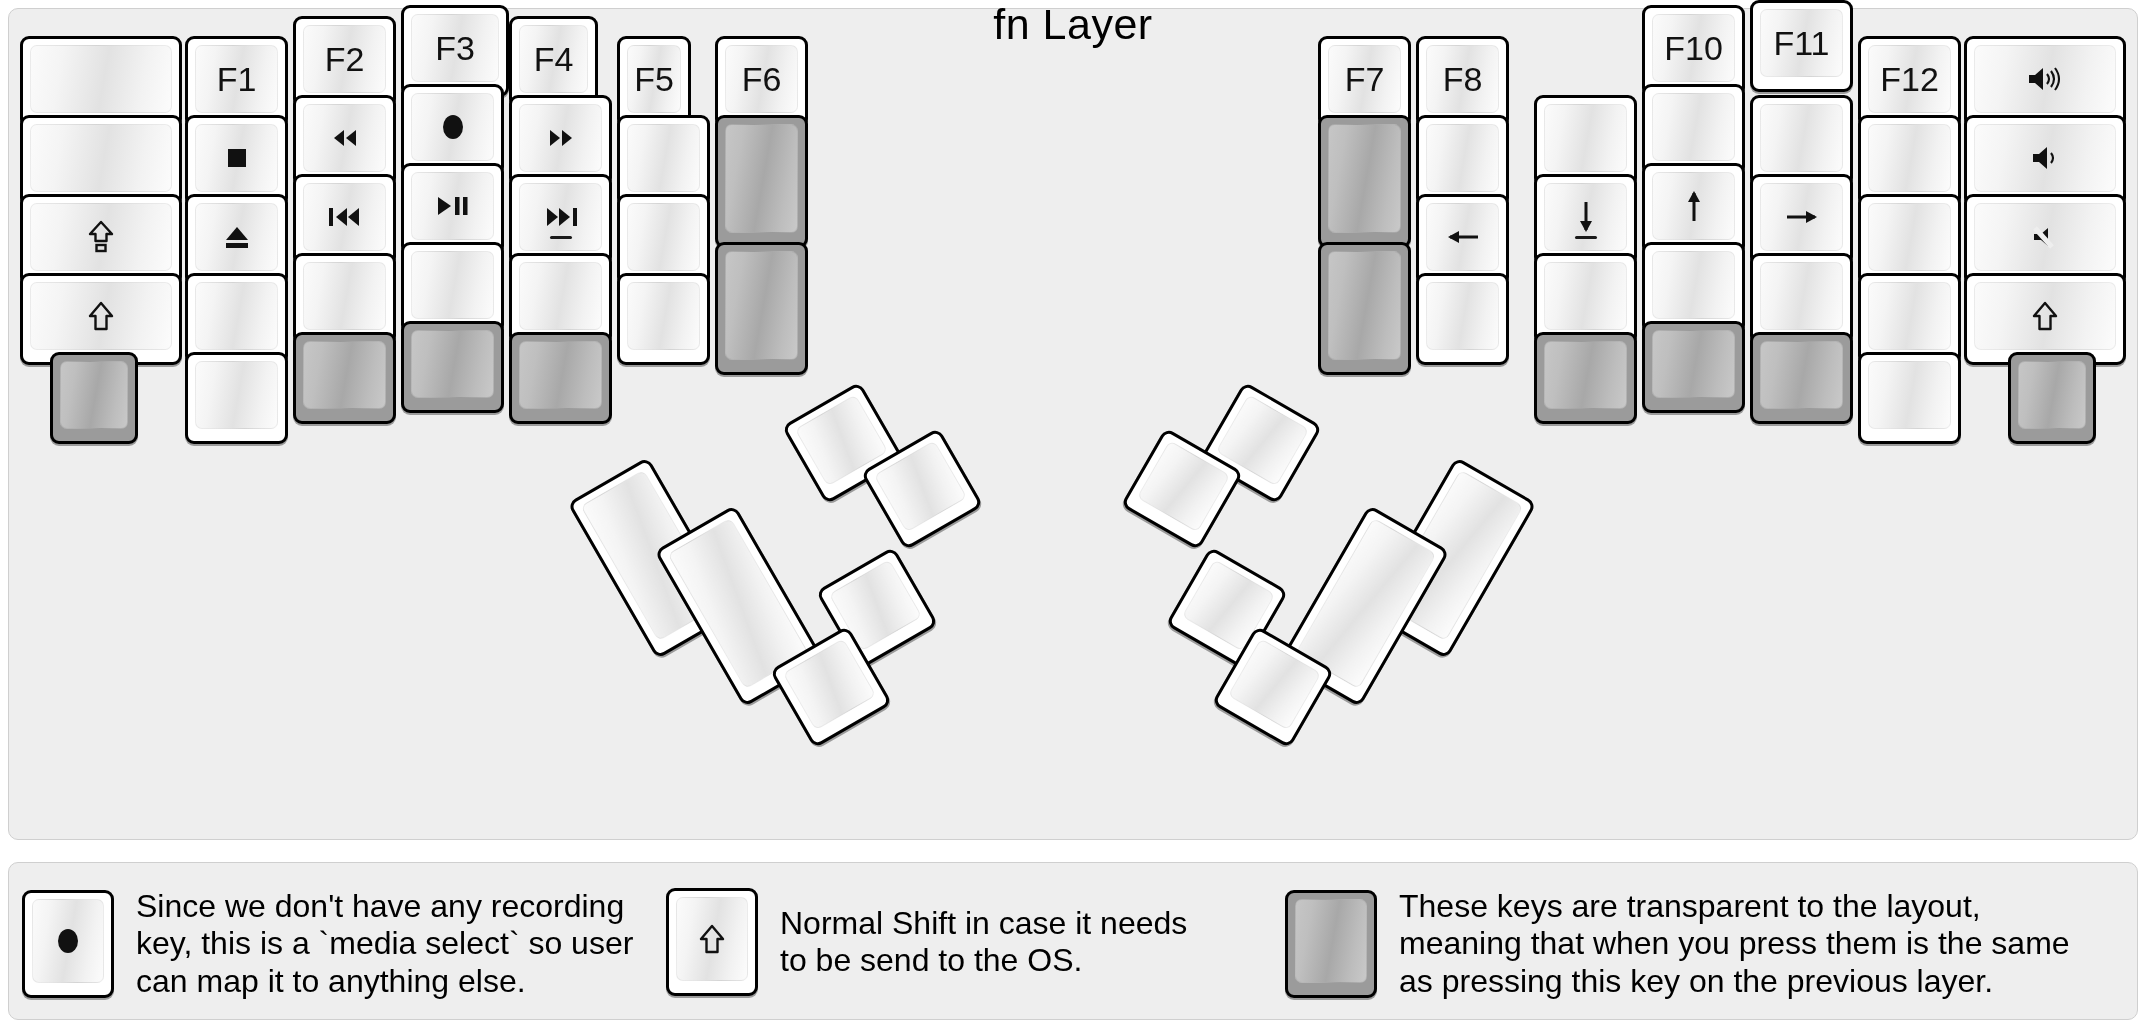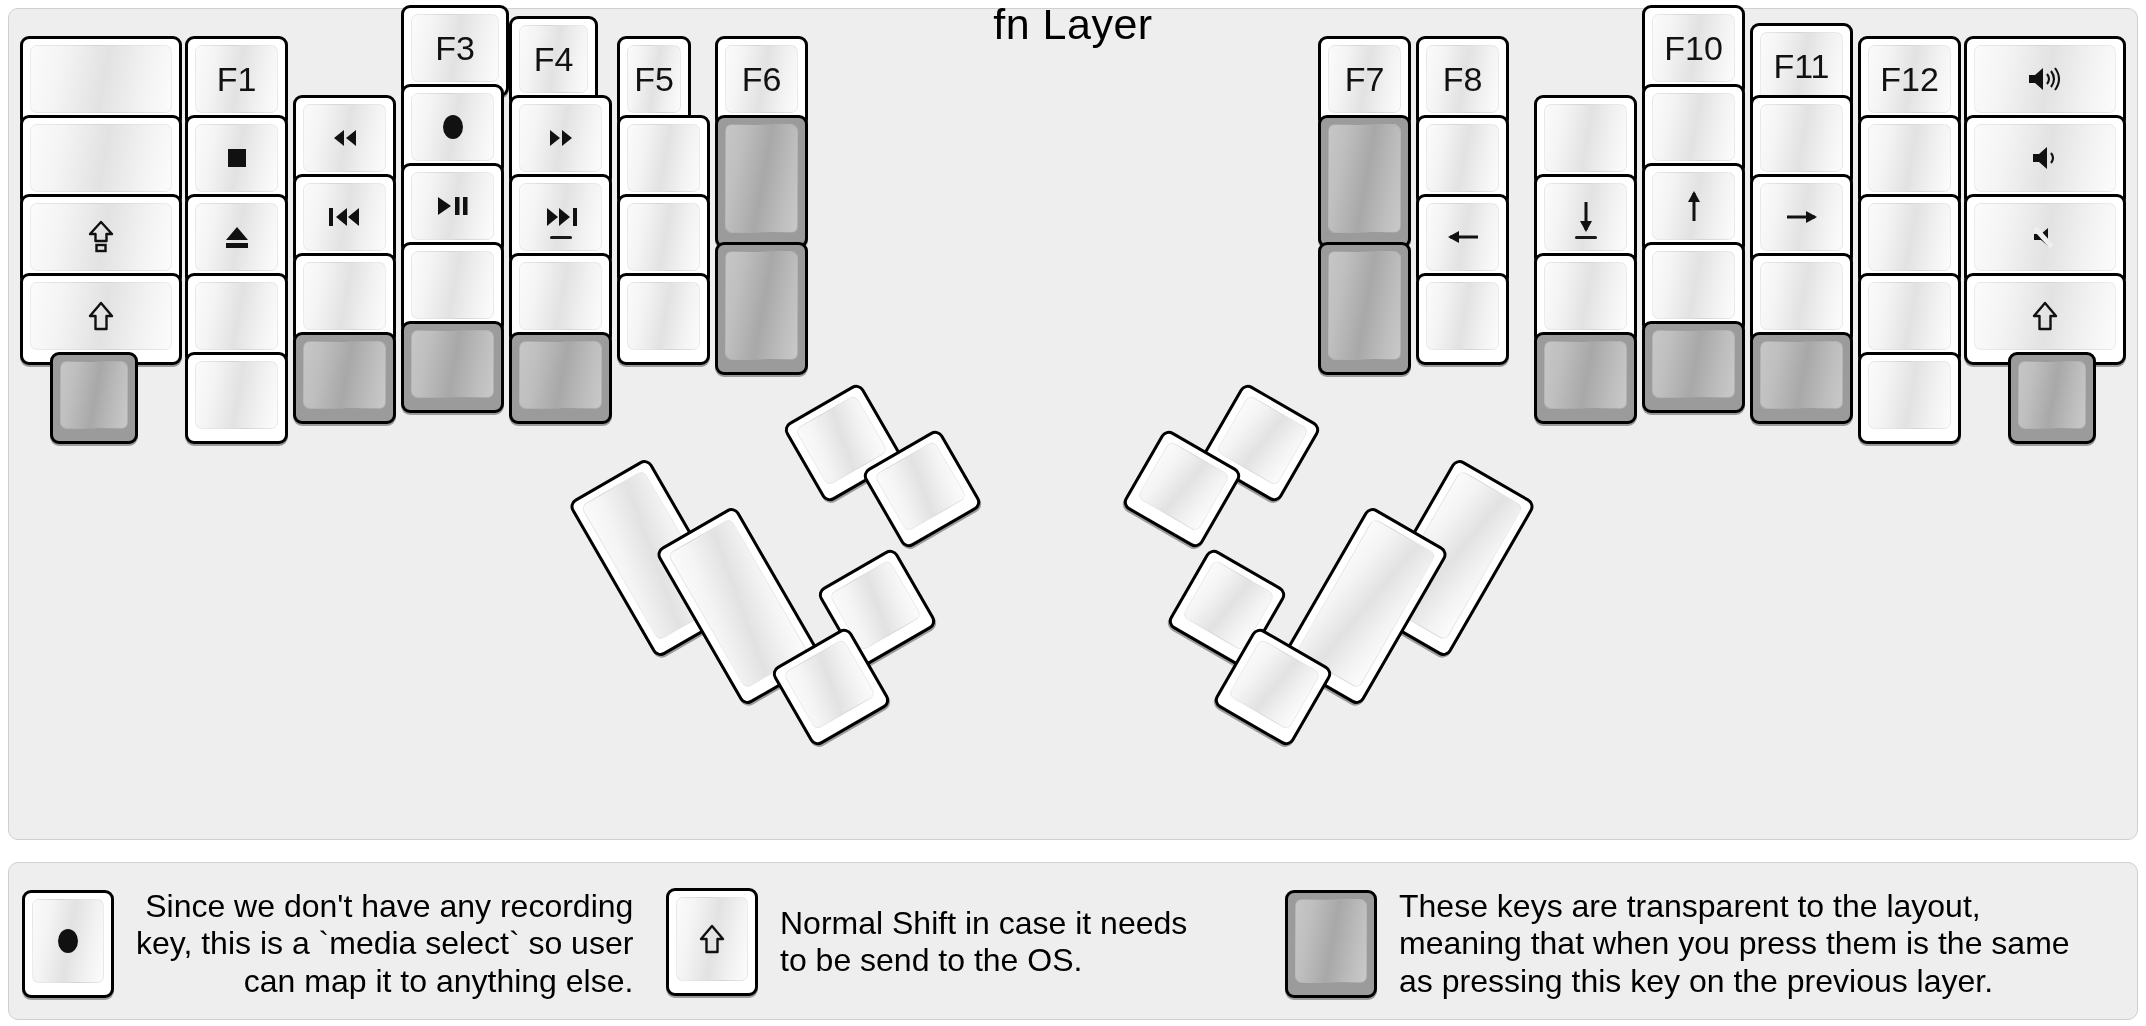--- a/index.html
+++ b/index.html
@@ -140,20 +140,25 @@
         </span>
   </div>
     </div>
   <div class="key" style="left:185px;top:273px;width:103px;height:92px;">
       <div class="top"></div>
     </div>
   <div class="key" style="left:185px;top:352px;width:103px;height:92px;">
       <div class="top"></div>
     </div>
 
+  <div class="key" style="left:293px;top:16px;width:103px;height:92px;">
+      <div class="top">
+        <span class="legend">F2</span>
+      </div>
+    </div>
   <div class="key" style="left:293px;top:95px;width:103px;height:92px;">
       <div class="top">
     <span class="icowrap">
           <svg width="34" height="22" viewBox="0 0 34 22">
             <path d="M16 3 L16 19 L6 11 Z" fill="#111"></path>
             <path d="M28 3 L28 19 L18 11 Z" fill="#111"></path>
           </svg>
         </span>
   </div>
     </div>
@@ -383,21 +388,21 @@
         </span>
   </div>
     </div>
   <div class="key" style="left:1642px;top:242px;width:103px;height:92px;">
       <div class="top"></div>
     </div>
   <div class="key gray" style="left:1642px;top:321px;width:103px;height:92px;">
       <div class="top"></div>
     </div>
 
-  <div class="key" style="left:1750px;top:23px;width:103px;height:92px;">
+  <div class="key" style="left:1750px;top:0;width:103px;height:92px;">
       <div class="top">
         <span class="legend">F11</span>
       </div>
     </div>
   <div class="key" style="left:1750px;top:95px;width:103px;height:92px;">
       <div class="top"></div>
     </div>
   <div class="key" style="left:1750px;top:174px;width:103px;height:92px;">
       <div class="top">
     <span class="icowrap">
@@ -473,21 +478,21 @@
           </svg>
         </span>
   </div>
     </div>
   <div class="key gray" style="left:2008px;top:352px;width:88px;height:92px;">
       <div class="top"></div>
     </div>
 
   <div class="panel" id="legendpanel"></div>
 
-  <div class="legrow" style="left:22px;top:888px;text-align:right;">
+  <div class="legrow" style="left:22px;top:888px;">
     <div class="legkey">
         <div class="top">
       <span class="icowrap">
             <svg width="26" height="30" viewBox="0 0 26 30">
               <ellipse cx="13" cy="15" rx="10" ry="12" fill="#111"></ellipse>
             </svg>
           </span>
     </div>
       </div>
     <div class="legtext">

